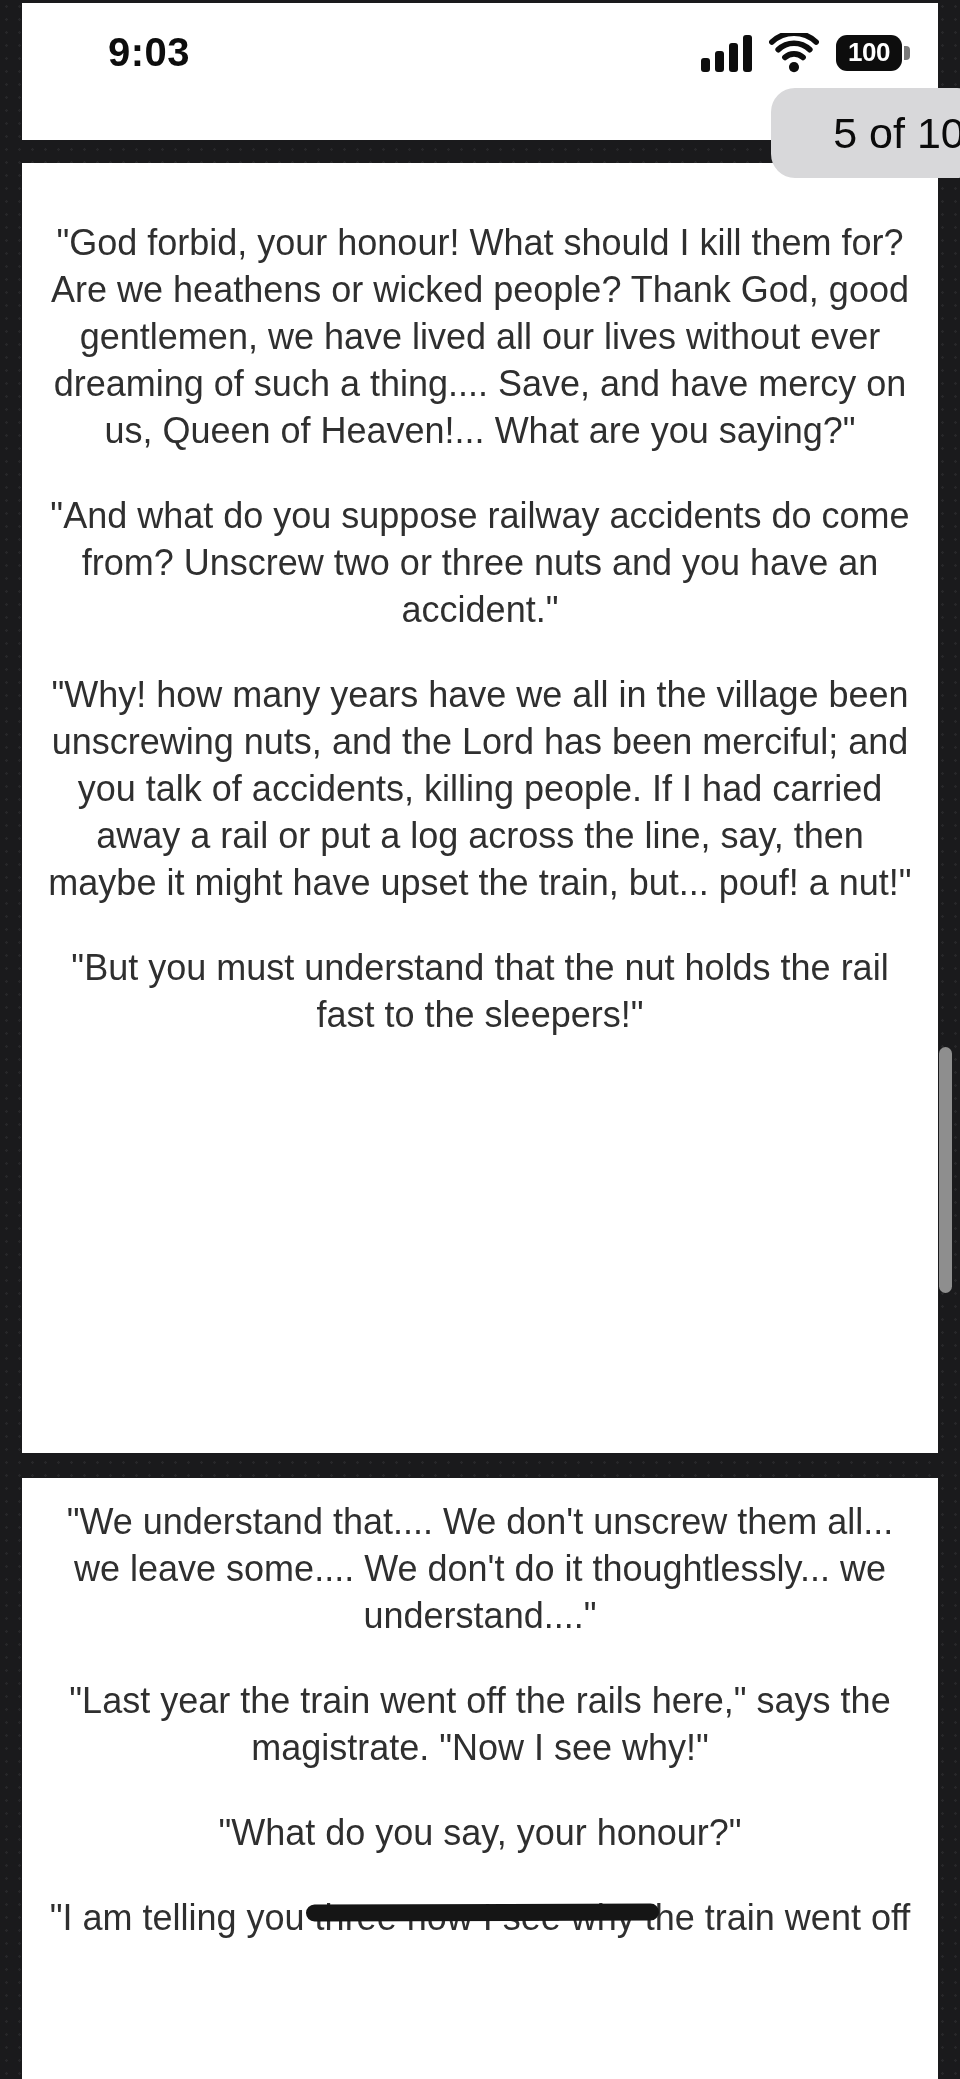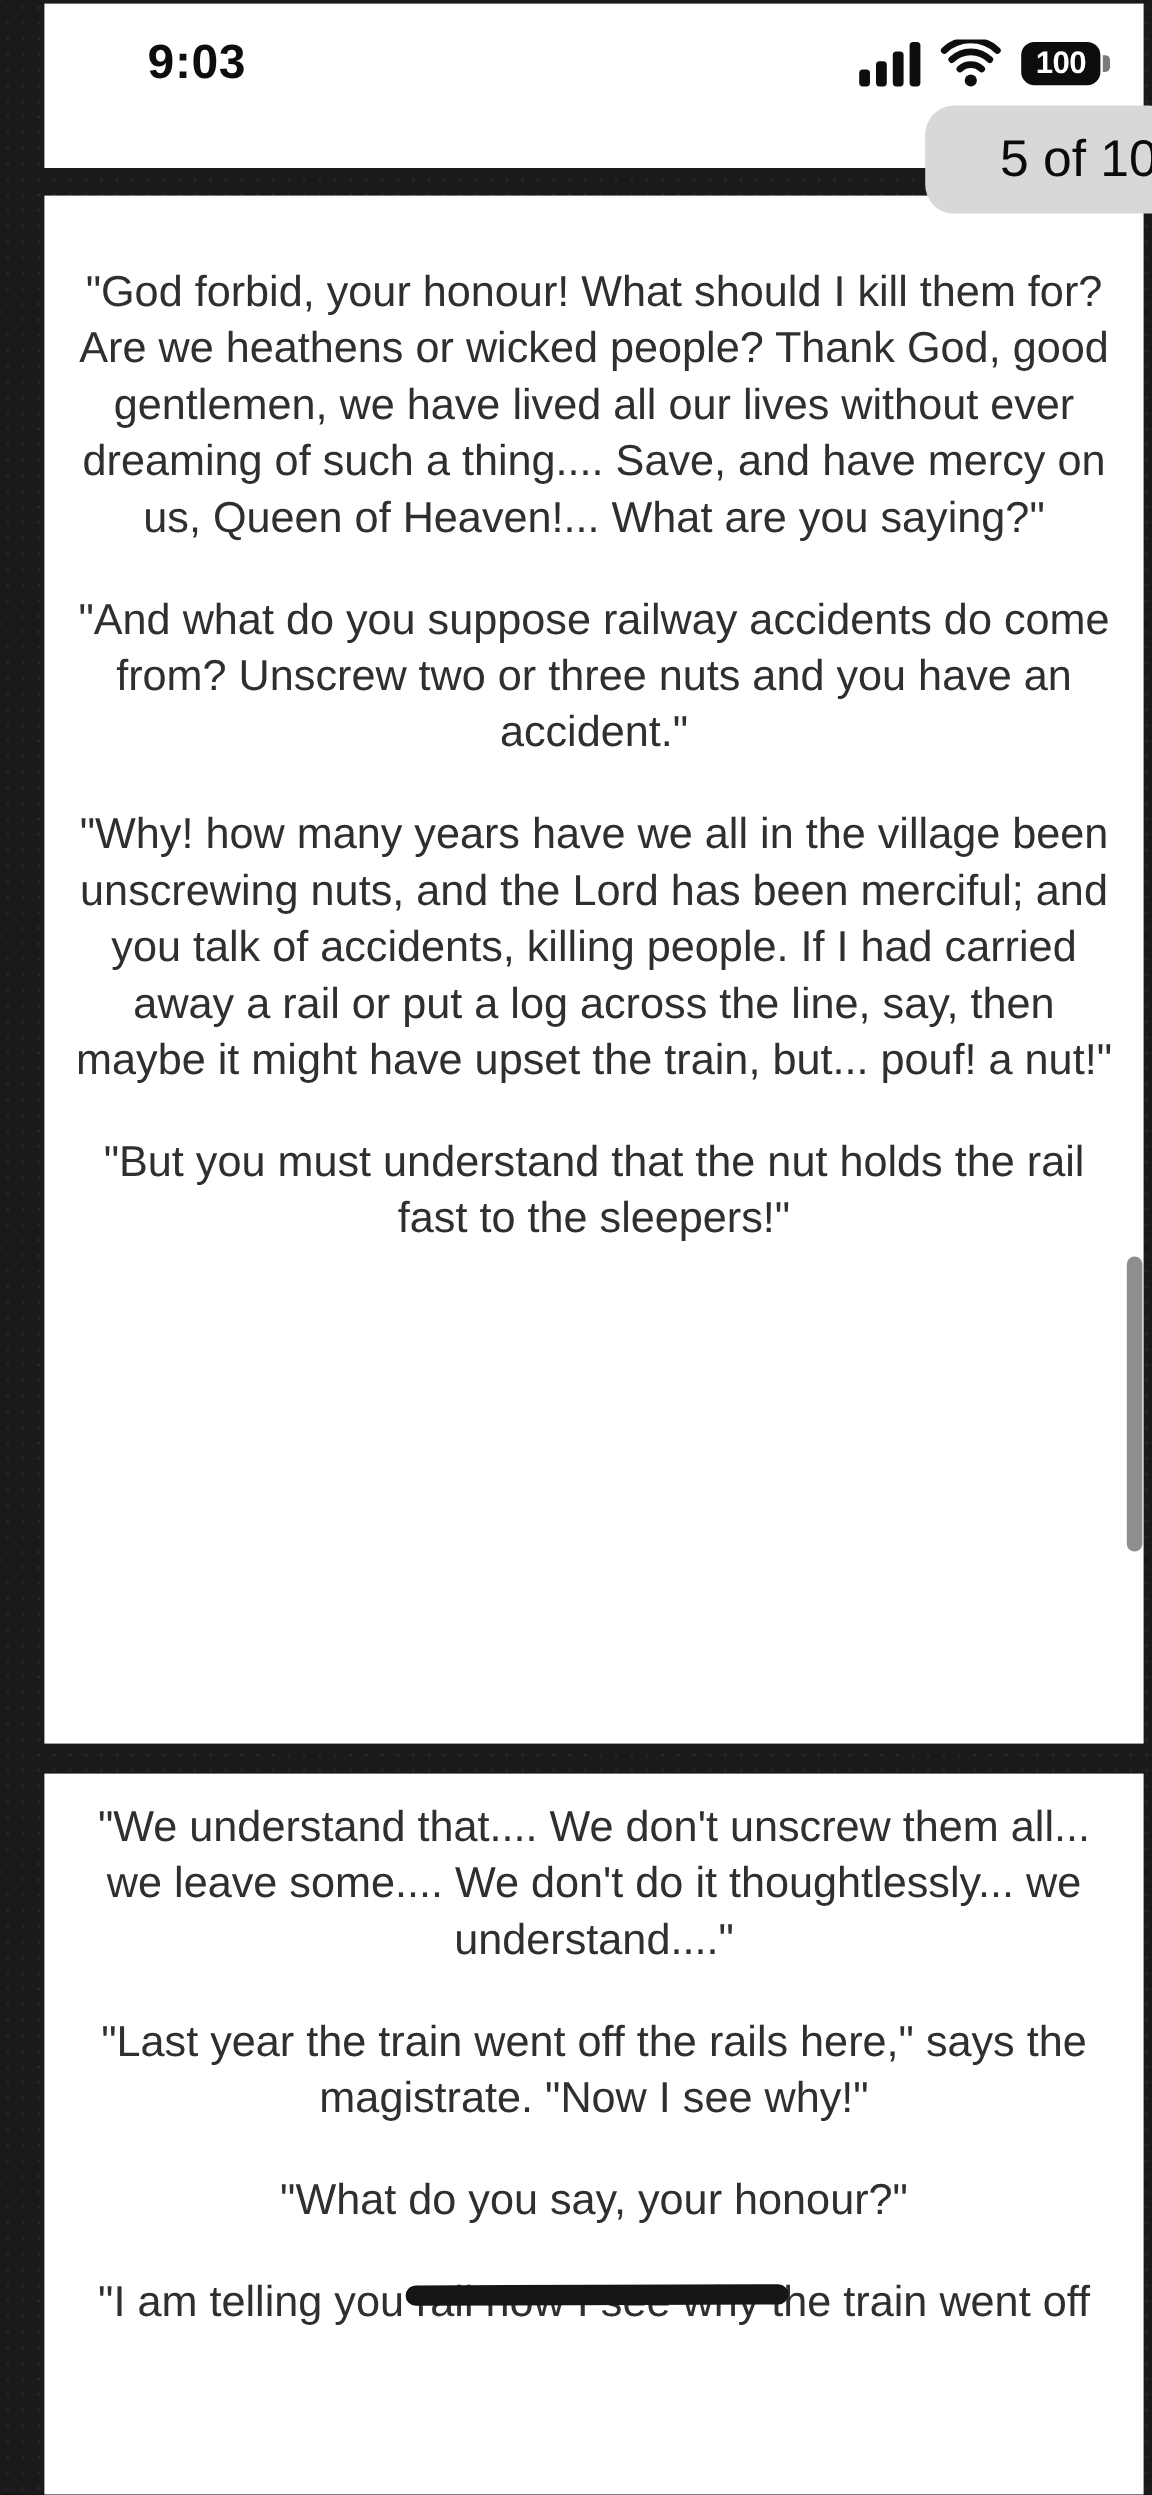--- a/index.html
+++ b/index.html
@@ -15,21 +15,21 @@
     position:relative;
     width:960px;height:2079px;
     background-color:var(--frame);
     background-image:radial-gradient(rgba(110,110,118,.16) 1px, transparent 1.5px);
     background-size:13px 13px;
     overflow:hidden;
     font-family:"Liberation Sans","DejaVu Sans",sans-serif;
   }
   .panel{
     position:absolute;
-    left:37px;width:916px;
+    left:22px;width:916px;
     background:var(--page_bg);
     box-sizing:border-box;
   }
   
   .panel-status{top:3px;height:137px;}
   .status-bar{
     height:100%;
     display:flex;justify-content:space-between;align-items:center;
     padding:2px 36px 40px 86px;box-sizing:border-box;
   }
@@ -125,19 +125,19 @@
     <p>"And what do you suppose railway accidents do come from? Unscrew two or three nuts and you have an accident."</p>
     <p>"Why! how many years have we all in the village been unscrewing nuts, and the Lord has been merciful; and you talk of accidents, killing people. If I had carried away a rail or put a log across the line, say, then maybe it might have upset the train, but... pouf! a nut!"</p>
     <p>"But you must understand that the nut holds the rail fast to the sleepers!"</p>
   </div>
 
   <div class="panel panel-page6">
     <p>"We understand that.... We don't unscrew them all... we leave some.... We don't do it thoughtlessly... we understand...."</p>
     <p>"Last year the train went off the rails here," says the magistrate. "Now I see why!"</p>
     <p>"What do you say, your honour?"</p>
     <p>
-      <span>"I am telling you </span><span class="struck">rail now I see why</span><span> the train went off</span>
+      <span>"I am telling you </span><span class="struck">three now I see why</span><span> the train went off</span>
     </p>
   </div>
 
   <div class="scroll-thumb"></div>
 
 </div>
 
 </body></html>

